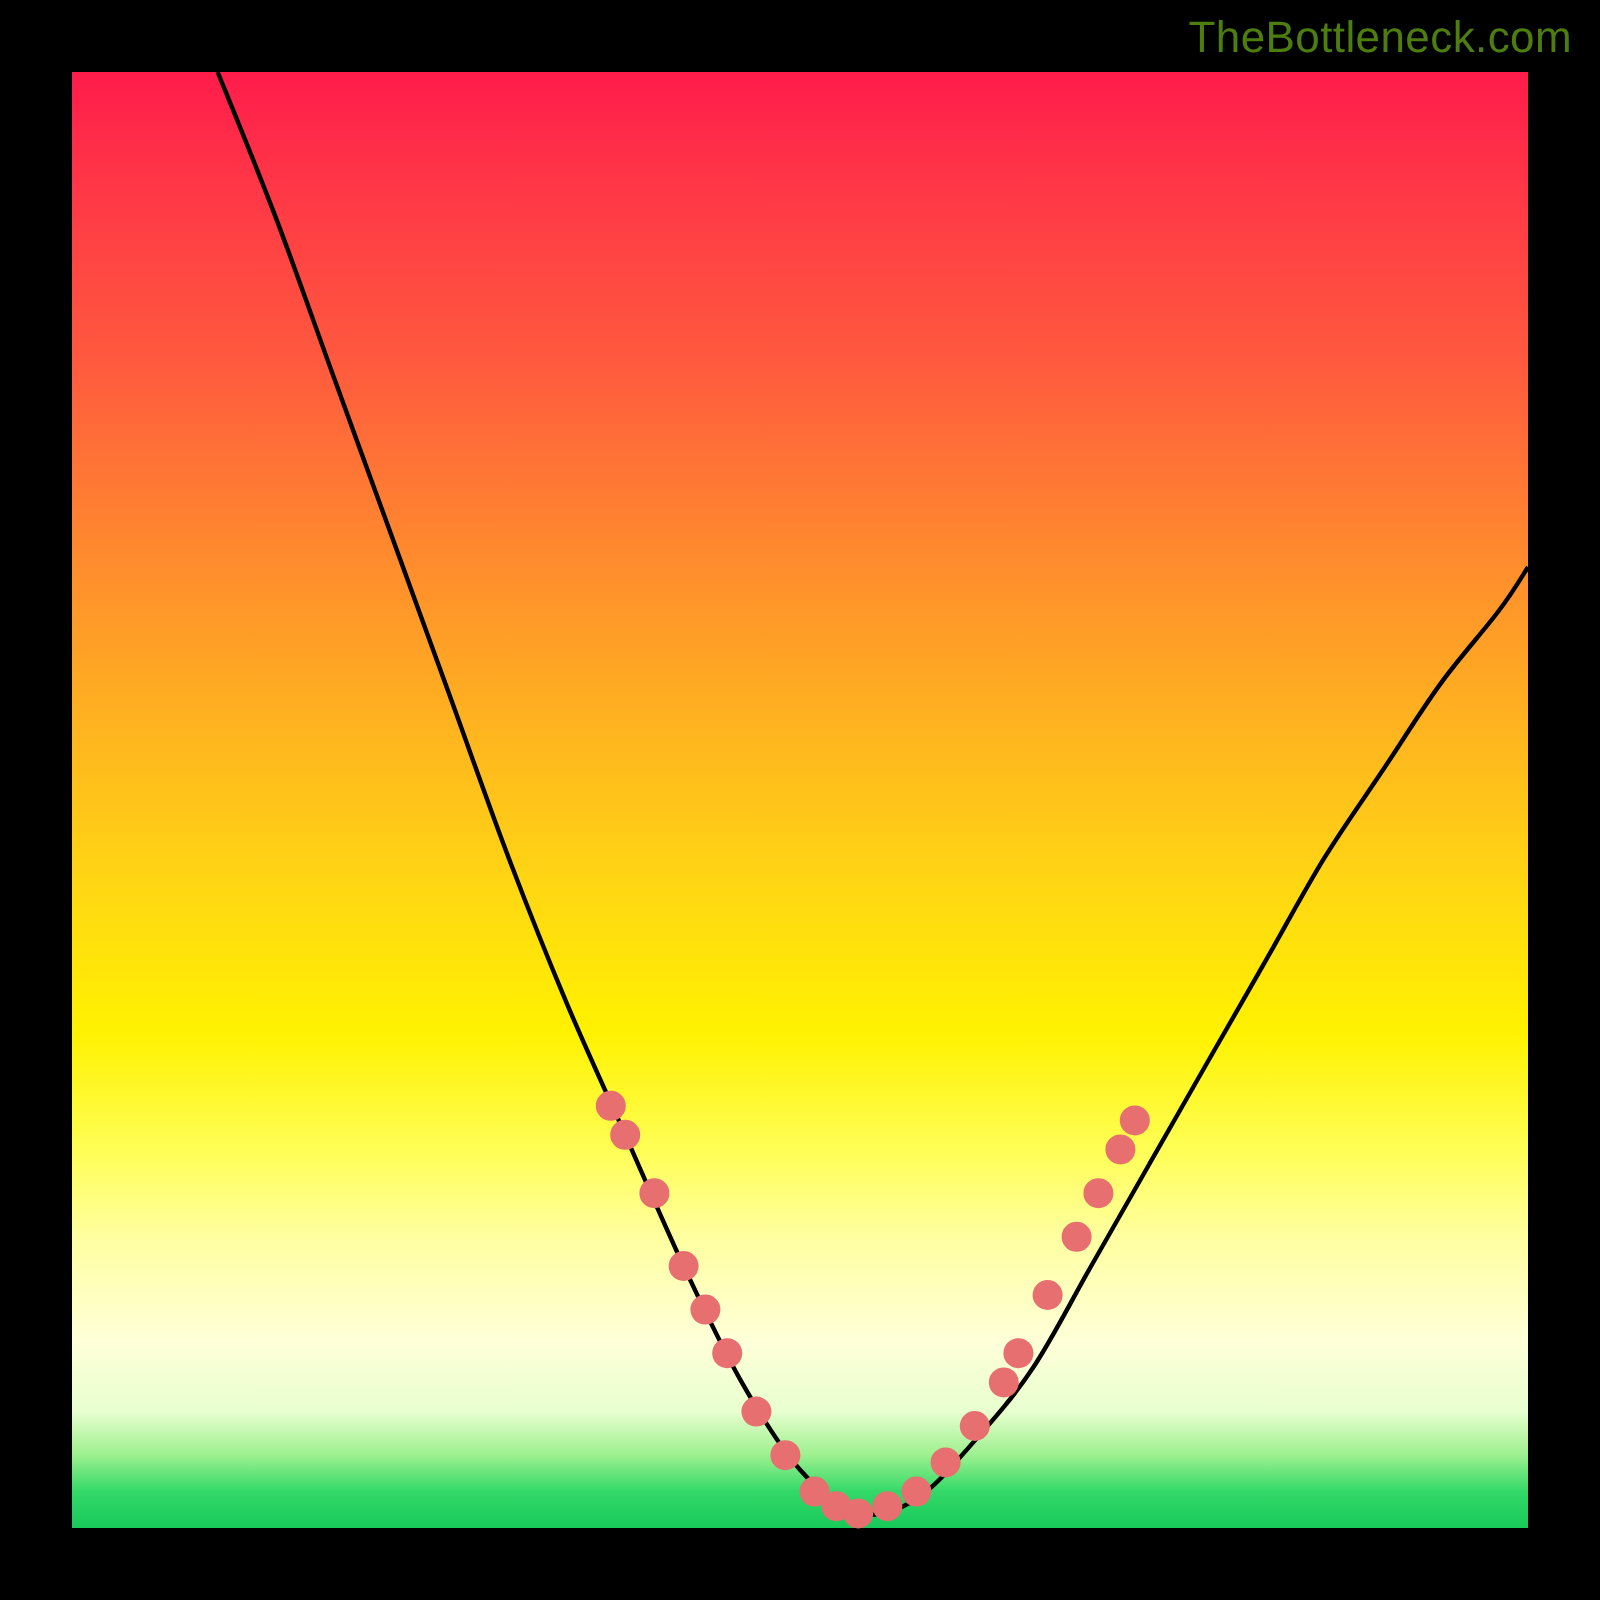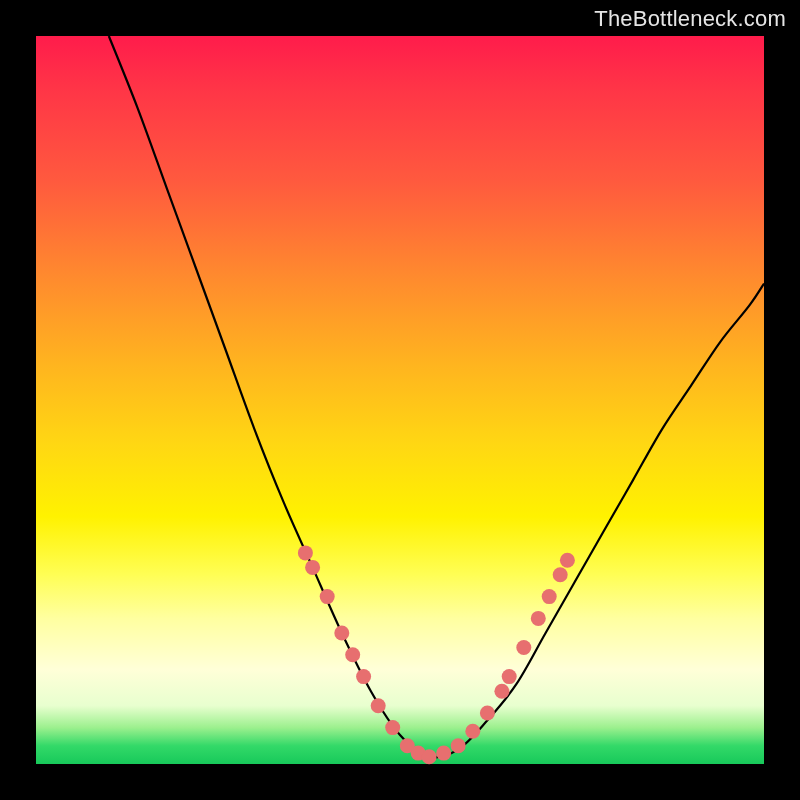--- a/index.html
+++ b/index.html
@@ -41,21 +41,21 @@
       #e8ffcf 92%,
       #9cf08e 95%,
       #33d968 97.5%,
       #17c95a 100%
     );
   }
   .watermark {
     position: absolute;
     top: 6px;
     right: 14px;
-    color: #e5e5e5;
+    color: #4d7c0f;
     font-size: 22px;
     letter-spacing: 0.2px;
     user-select: none;
   }
   svg.curve {
     position: absolute;
     top: 0;
     left: 0;
     width: 728px;
     height: 728px;

